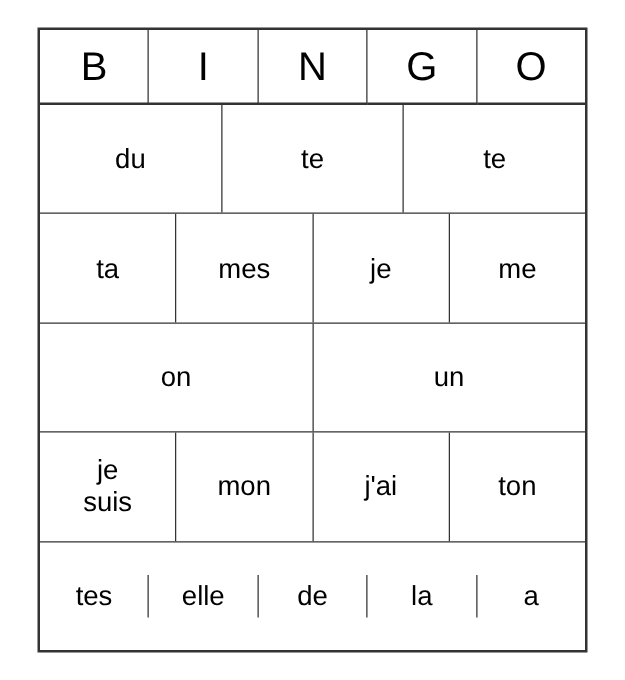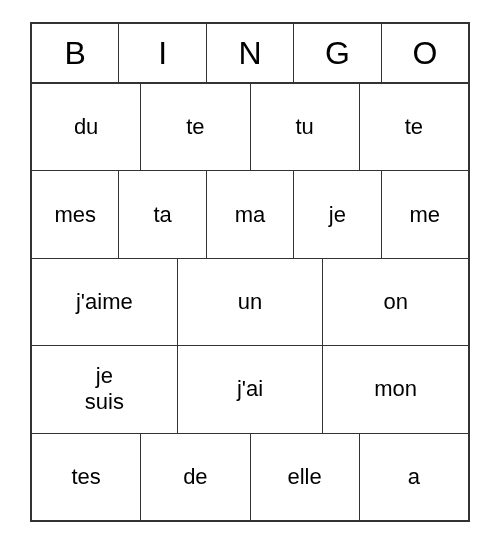--- a/index.html
+++ b/index.html
@@ -53,20 +53,21 @@
     }
 
     .bingo-row {
       display: flex;
       flex: 1;
       border-bottom: 1px solid #333;
     }
 
     .bingo-row:last-child {
       border-bottom: none;
+      align-items: center;
     }
 
     .bingo-cell {
       flex: 1;
       display: flex;
       align-items: center;
       justify-content: center;
       border-right: 1px solid #333;
       font-size: 22px;
       text-align: center;
@@ -85,40 +86,39 @@
   <div class="header-cell">B</div>
       <div class="header-cell">I</div>
       <div class="header-cell">N</div>
       <div class="header-cell">G</div>
       <div class="header-cell">O</div>
     </div>
   <div class="bingo-body">
   <div class="bingo-row">
         <div class="bingo-cell">du</div>
         <div class="bingo-cell">te</div>
-        <div class="bingo-cell">tu</div>
         <div class="bingo-cell">te</div>
       </div>
       <div class="bingo-row">
+        <div class="bingo-cell">ta</div>
         <div class="bingo-cell">mes</div>
-        <div class="bingo-cell">ta</div>
-        <div class="bingo-cell">ma</div>
         <div class="bingo-cell">je</div>
         <div class="bingo-cell">me</div>
       </div>
       <div class="bingo-row">
-        <div class="bingo-cell">j'aime</div>
+        <div class="bingo-cell">on</div>
         <div class="bingo-cell">un</div>
-        <div class="bingo-cell">on</div>
       </div>
       <div class="bingo-row">
         <div class="bingo-cell">je<br>suis</div>
+        <div class="bingo-cell">mon</div>
         <div class="bingo-cell">j'ai</div>
-        <div class="bingo-cell">mon</div>
+        <div class="bingo-cell">ton</div>
       </div>
       <div class="bingo-row">
         <div class="bingo-cell">tes</div>
+        <div class="bingo-cell">elle</div>
         <div class="bingo-cell">de</div>
-        <div class="bingo-cell">elle</div>
+        <div class="bingo-cell">la</div>
         <div class="bingo-cell">a</div>
       </div>
     </div>
 </div>
 
 </body></html>

